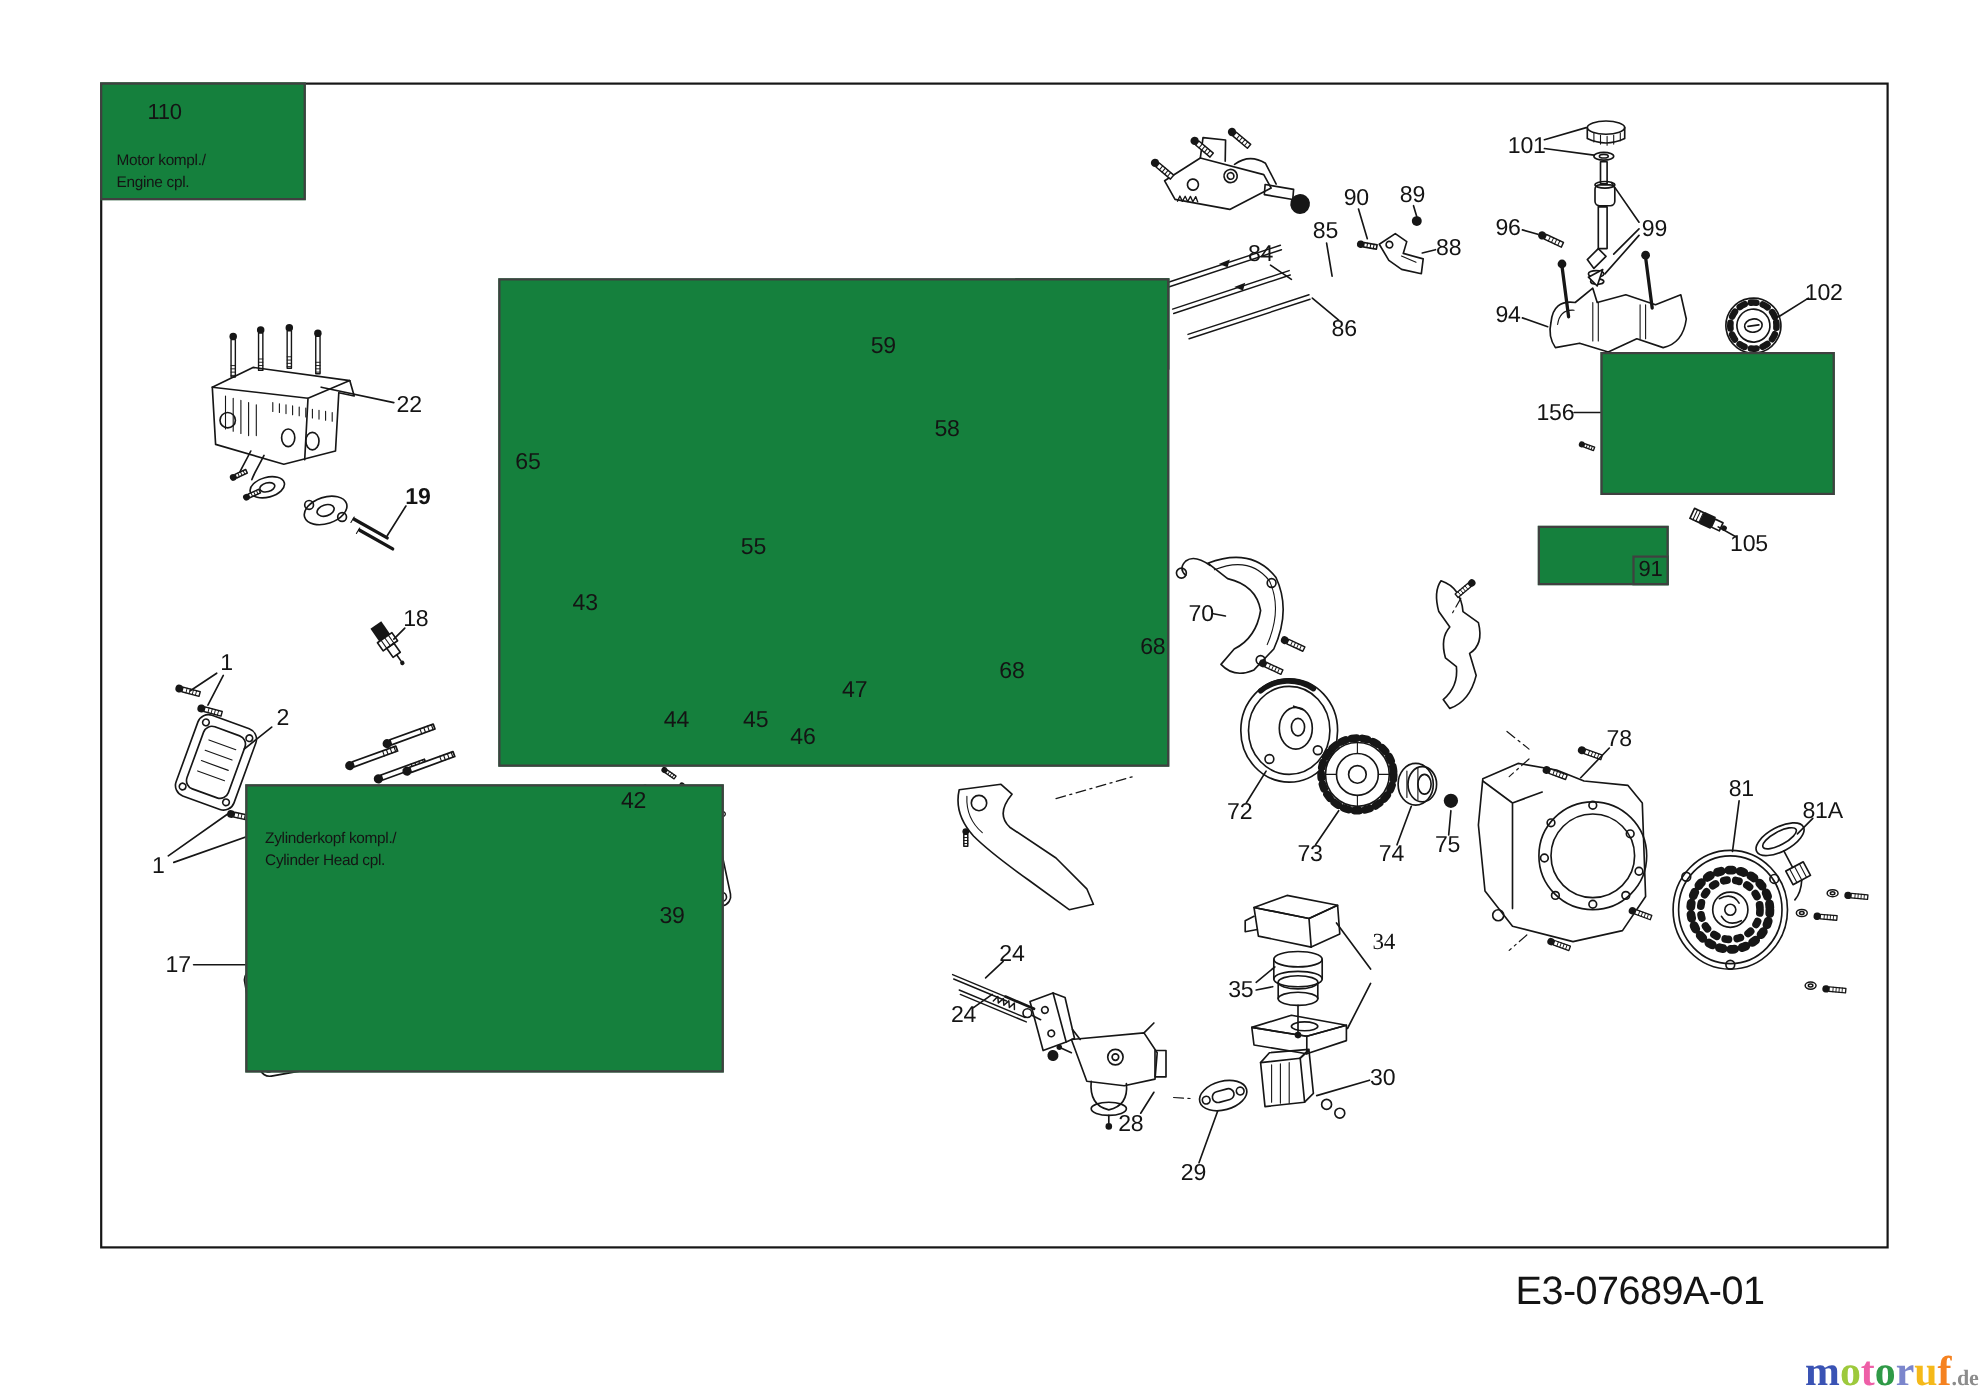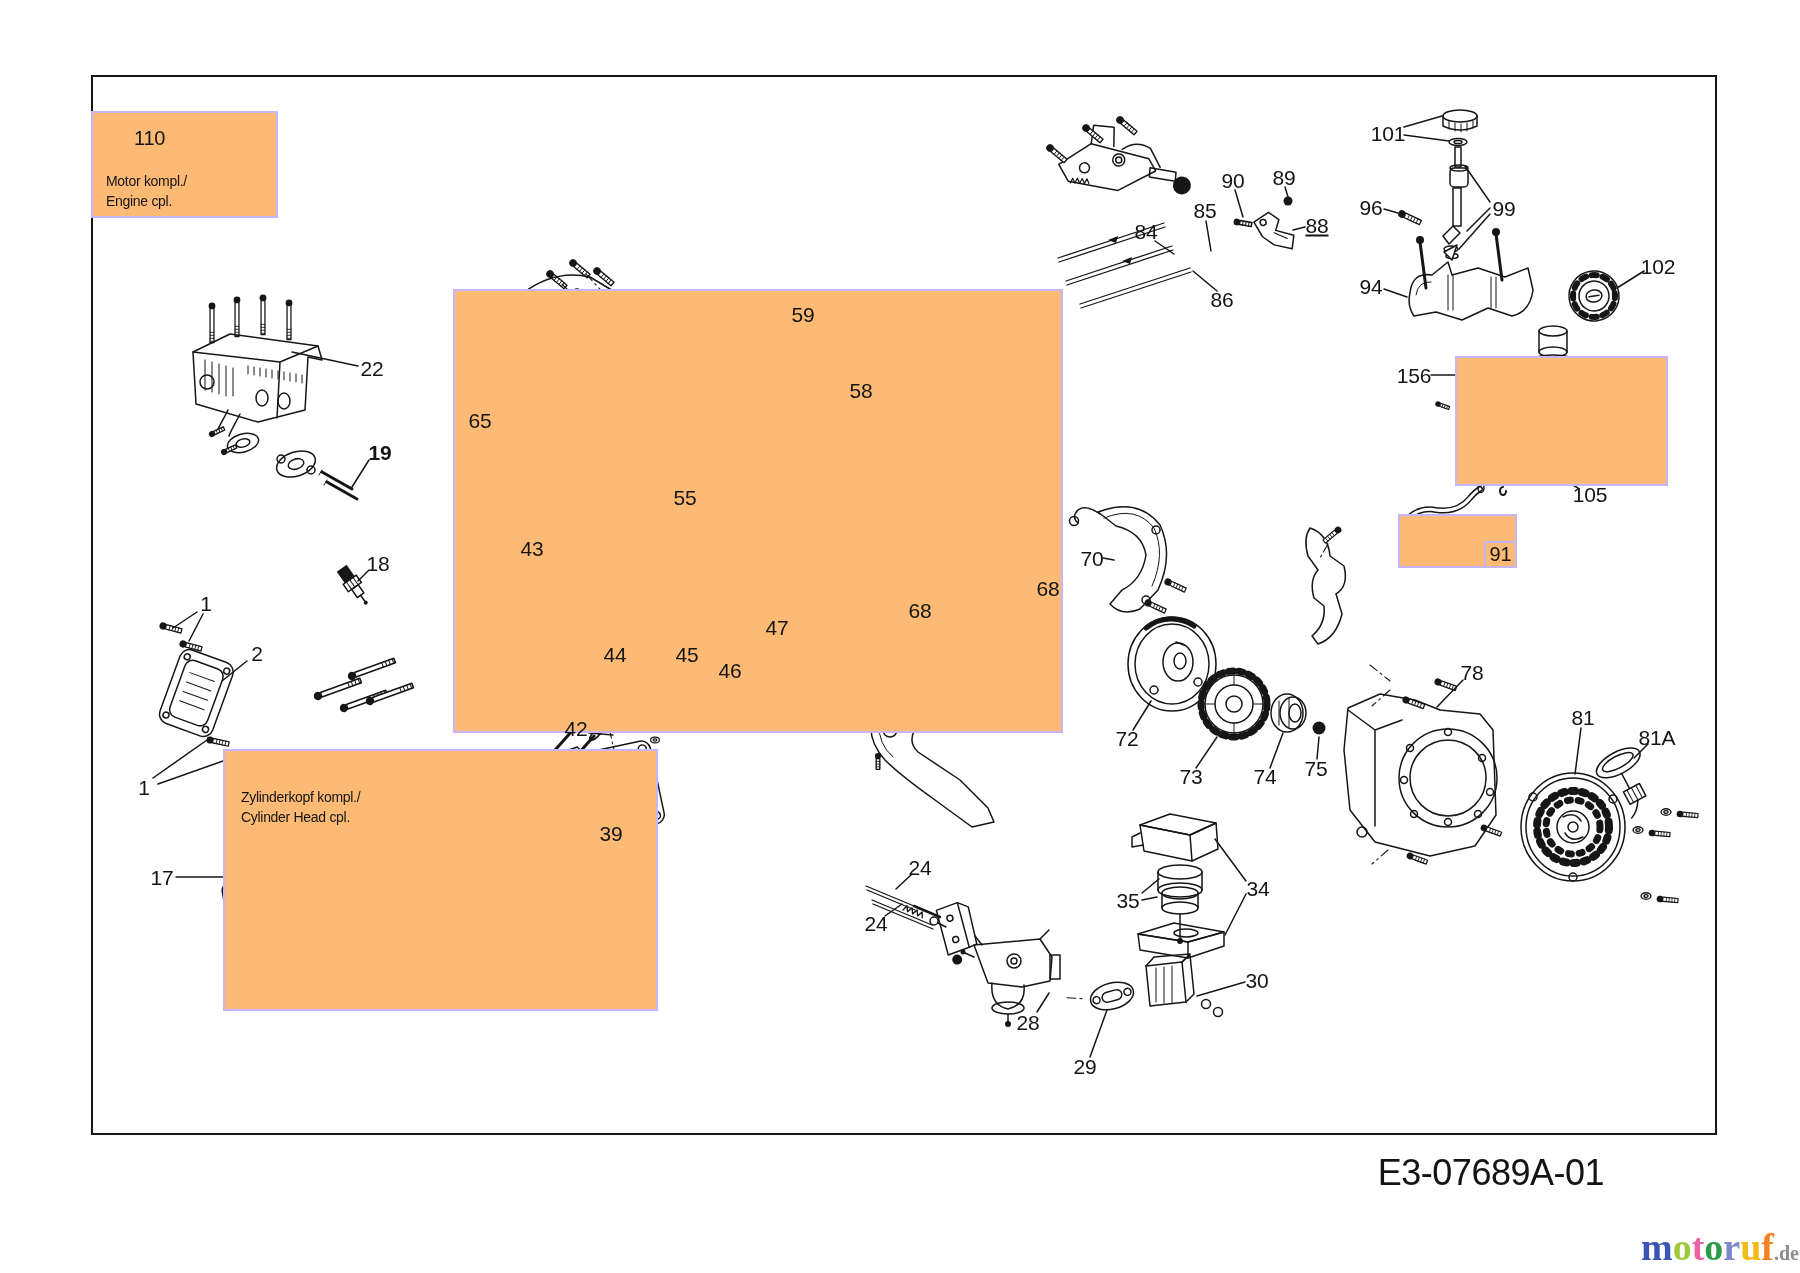--- a/index.html
+++ b/index.html
@@ -1,19 +1,19 @@
 <!DOCTYPE html>
 <html><head>
 <meta charset="utf-8">
 <style>
   html,body{margin:0;padding:0;background:#ffffff;}
   #stage{position:relative;width:1800px;height:1273px;background:#ffffff;overflow:hidden;
          font-family:"Liberation Sans",sans-serif;color:#141414;}
   .page-border{position:absolute;left:91px;top:75px;width:1622px;height:1056px;border:2px solid #161616;}
-  .lbox{position:absolute;border:2px solid #c4b5fd;background:#fdba74;box-sizing:border-box;margin-top:36px;}
+  .lbox{position:absolute;border:2px solid #404040;background:#15803d;box-sizing:border-box;}
   .callout{position:absolute;transform:translate(-50%,-50%);font-size:21px;line-height:1;
            color:#141414;white-space:nowrap;letter-spacing:-0.2px;}
   .boxtext{position:absolute;font-size:14px;line-height:1.45;letter-spacing:-0.3px;white-space:nowrap;}
   .boxnum{position:absolute;font-size:20px;letter-spacing:-0.2px;white-space:nowrap;}
   #title{position:absolute;left:344px;top:124px;font-size:38px;letter-spacing:-0.5px;white-space:nowrap;}
   #drawno{position:absolute;left:1240px;top:1152px;width:364px;text-align:right;font-size:36px;letter-spacing:-0.5px;}
   #watermark{position:absolute;left:1641px;top:1228px;font-family:"Liberation Serif",serif;
              font-weight:bold;font-size:38px;line-height:1;white-space:nowrap;}
   #watermark .de{font-size:20px;font-weight:bold;}
   svg{position:absolute;left:0;top:0;}
@@ -673,21 +673,21 @@
   <div class="callout" style="left:257px;top:653px;">2</div>
   <div class="callout" style="left:162px;top:877px;">17</div>
   <div class="callout" style="left:378px;top:563px;">18</div>
   <div class="callout" style="left:380px;top:452px;font-weight:bold;">19</div>
   <div class="callout" style="left:372px;top:368px;">22</div>
   <div class="callout" style="left:920px;top:867px;">24</div>
   <div class="callout" style="left:876px;top:923px;">24</div>
   <div class="callout" style="left:1028px;top:1022px;">28</div>
   <div class="callout" style="left:1085px;top:1066px;">29</div>
   <div class="callout" style="left:1257px;top:980px;">30</div>
-  <div class="callout" style="left:1258px;top:888px;">34</div>
+  <div class="callout" style="left:1258px;top:856px;font-family:Liberation Serif, serif;">34</div>
   <div class="callout" style="left:1128px;top:900px;text-align:center;">35</div>
   <div class="callout" style="left:611px;top:833px;">39</div>
   <div class="callout" style="left:576px;top:728px;">42</div>
   <div class="callout" style="left:532px;top:548px;">43</div>
   <div class="callout" style="left:615px;top:654px;">44</div>
   <div class="callout" style="left:687px;top:654px;">45</div>
   <div class="callout" style="left:730px;top:670px;">46</div>
   <div class="callout" style="left:777px;top:627px;">47</div>
   <div class="callout" style="left:685px;top:497px;">55</div>
   <div class="callout" style="left:861px;top:390px;">58</div>
@@ -699,21 +699,21 @@
   <div class="callout" style="left:1127px;top:738px;">72</div>
   <div class="callout" style="left:1191px;top:776px;">73</div>
   <div class="callout" style="left:1265px;top:776px;">74</div>
   <div class="callout" style="left:1316px;top:768px;">75</div>
   <div class="callout" style="left:1472px;top:672px;">78</div>
   <div class="callout" style="left:1583px;top:717px;">81</div>
   <div class="callout" style="left:1657px;top:737px;">81A</div>
   <div class="callout" style="left:1146px;top:231px;">84</div>
   <div class="callout" style="left:1205px;top:210px;">85</div>
   <div class="callout" style="left:1222px;top:299px;">86</div>
-  <div class="callout" style="left:1317px;top:225px;text-decoration:underline;">88</div>
+  <div class="callout" style="left:1317px;top:225px;">88</div>
   <div class="callout" style="left:1284px;top:177px;">89</div>
   <div class="callout" style="left:1233px;top:180px;">90</div>
   <div class="callout" style="left:1371px;top:286px;">94</div>
   <div class="callout" style="left:1371px;top:207px;">96</div>
   <div class="callout" style="left:1504px;top:208px;">99</div>
   <div class="callout" style="left:1388px;top:133px;">101</div>
   <div class="callout" style="left:1658px;top:266px;">102</div>
   <div class="callout" style="left:1414px;top:375px;">156</div>
   <div class="callout" style="left:1590px;top:494px;">105</div>
 

